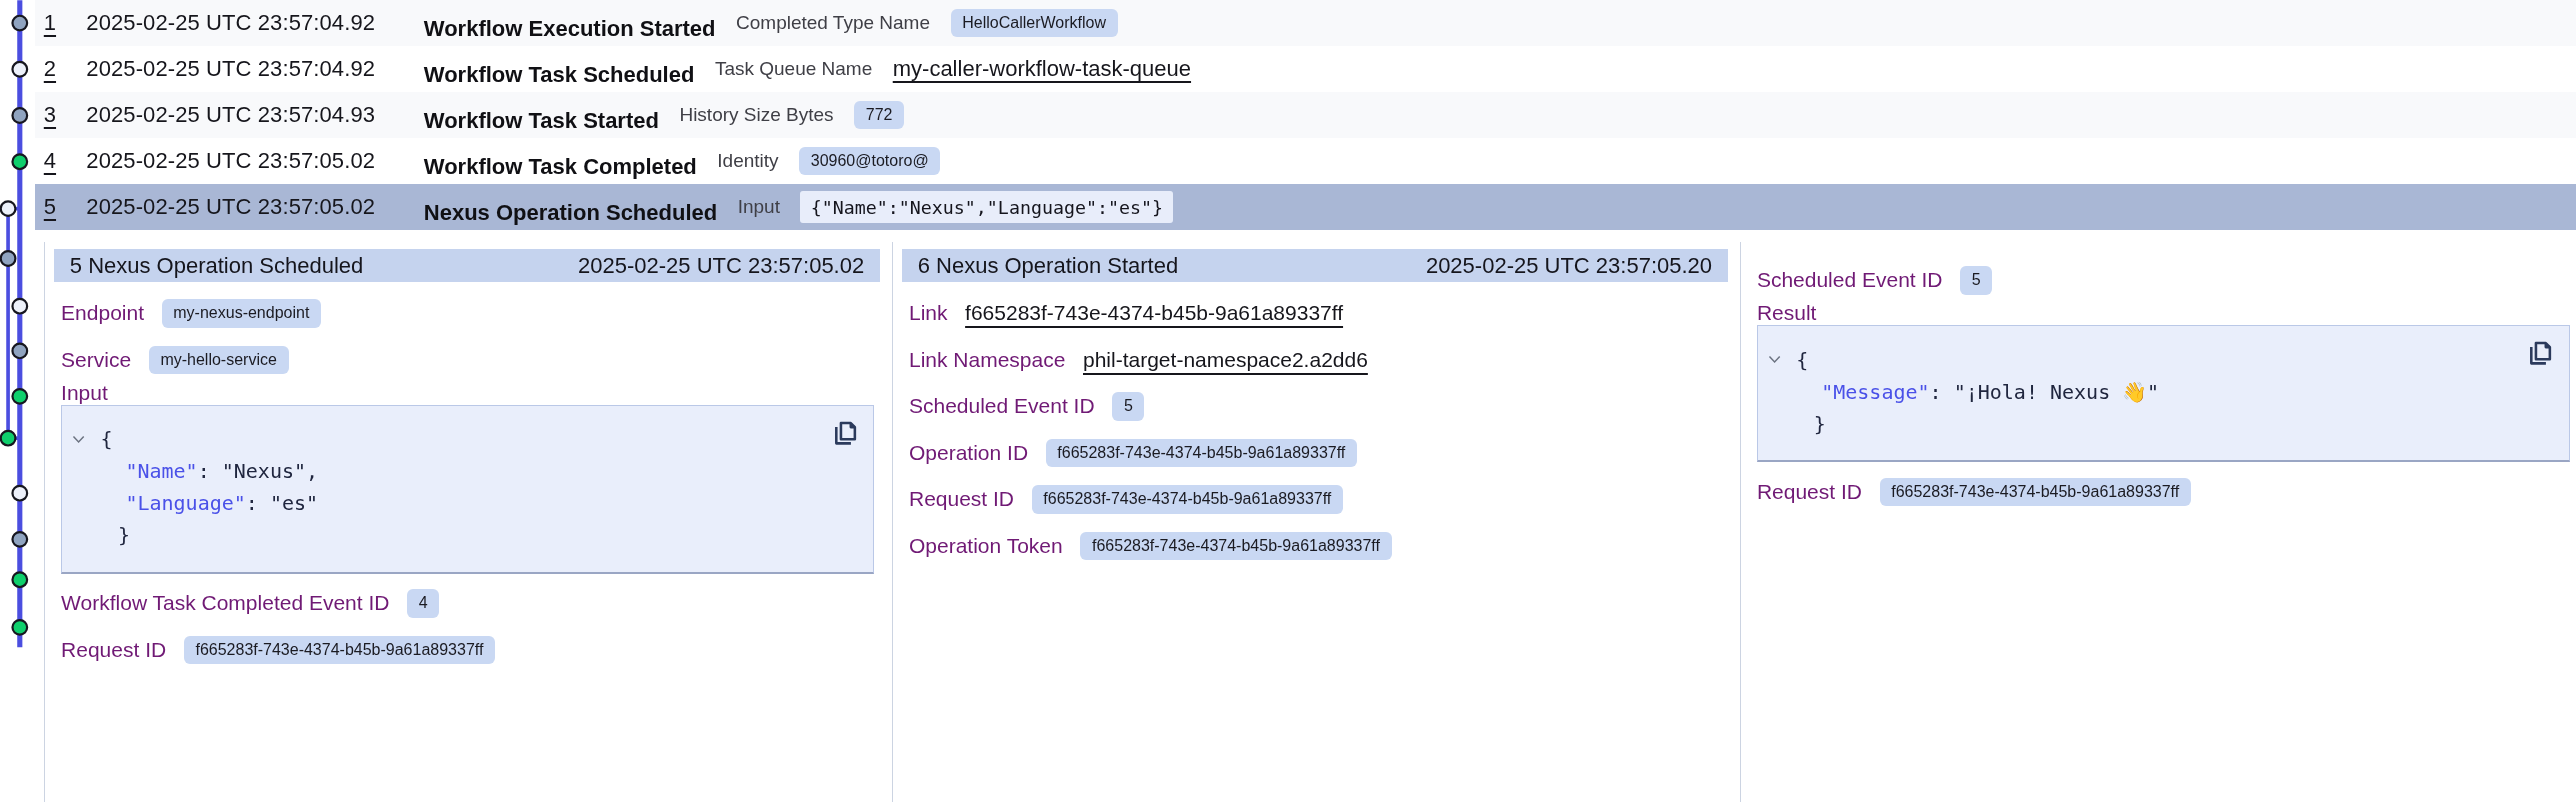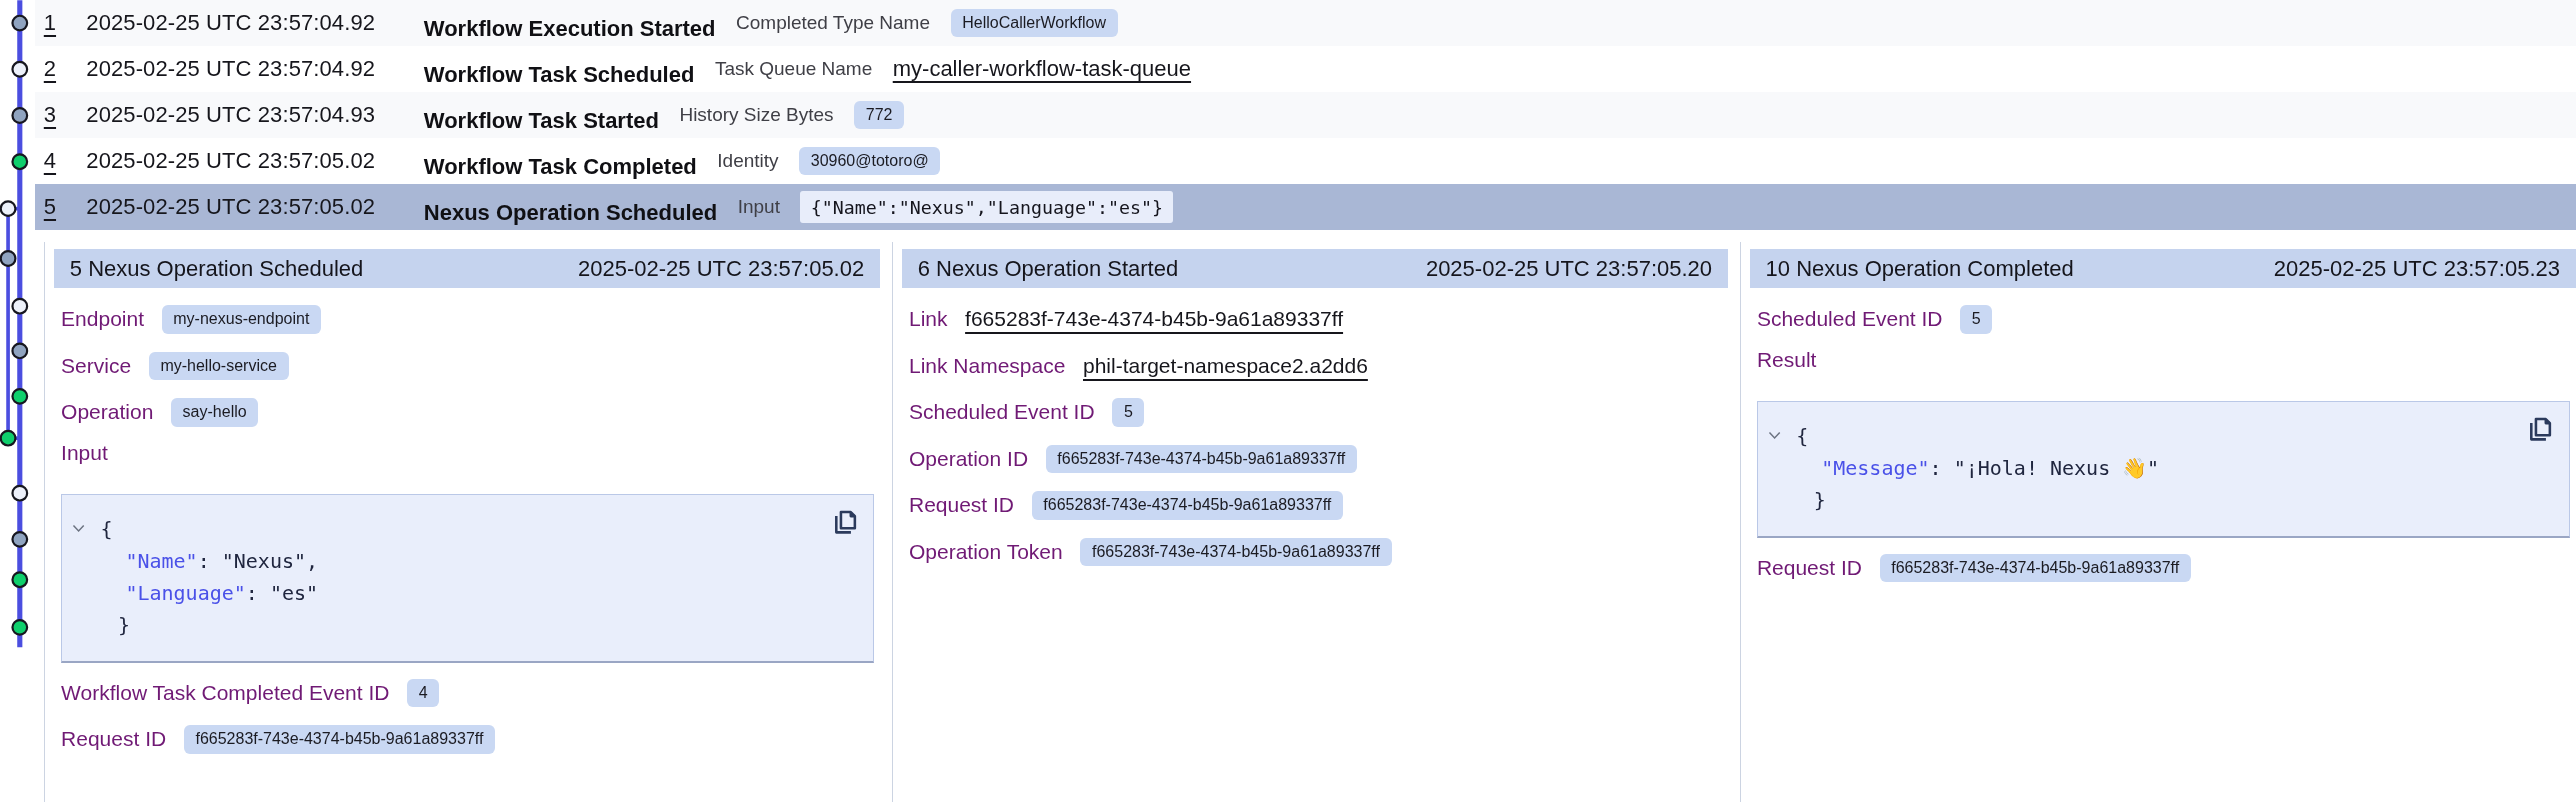--- a/index.html
+++ b/index.html
@@ -27,24 +27,24 @@
   .rname{font-weight:700;color:#101014;margin-top:12px;}
   .rlabel{font-size:19px;color:var(--label);}
   .badge{background:var(--badge);border-radius:5.9px;padding:5.1px 11.7px;font-size:16px;color:#1b1b22;line-height:1.15;}
   .rowlink{text-decoration:underline;text-underline-offset:5.1px;text-decoration-thickness:1.8px;cursor:pointer;}
   .chip{font-family:"DejaVu Sans Mono",monospace;font-size:18.3px;background:var(--chipbg);padding:5.9px 10.3px;border-radius:2.9px;color:#15151d;}
 
   
   .panels{position:absolute;left:44px;top:242px;right:0;bottom:0;display:flex;}
   .panel{flex:1;border-left:1.5px solid var(--divider);padding:7.3px 11.7px 0 8.8px;overflow:hidden;}
   .panel:last-child{padding-right:0;}
-  .phead{height:39px;background:var(--head);display:flex;justify-content:space-between;align-items:center;padding:11px 16px;font-size:22px;color:#15151c;}
+  .phead{height:33px;background:var(--head);display:flex;justify-content:space-between;align-items:center;padding:11px 16px;font-size:22px;color:#15151c;}
   .pbody{padding:1.5px 5.9px 0 7.3px;}
   .field{display:flex;align-items:center;gap:17.6px;margin-top:12.5px;min-height:34px;font-size:21px;}
-  .field.col{flex-direction:column;align-items:flex-start;gap:29px;margin-top:12px;}
+  .field.col{flex-direction:column;align-items:flex-start;gap:0;margin-top:4px;}
   .flabel{color:#701a75;white-space:nowrap;}
   .flink{color:var(--ink);text-decoration:underline;text-underline-offset:5.9px;text-decoration-thickness:1.8px;cursor:pointer;}
   .codeblock{position:relative;width:100%;background:var(--codebg);border:1.5px solid var(--codeborder);border-bottom:2.2px solid var(--codeborder-btm);padding:17.6px 51px 20.5px 10.3px;}
   .cl{font-family:"DejaVu Sans Mono",monospace;font-size:20px;line-height:32px;color:var(--codeink);white-space:pre;display:flex;align-items:center;}
   .cl .k{color:var(--key);}
   .chevcol{display:inline-flex;width:28px;justify-content:flex-start;align-items:center;flex:none;}
   .copybtn{position:absolute;top:11.7px;right:11.7px;width:31px;height:32px;background:none;border:none;cursor:pointer;padding:0;}
   .copybtn svg{width:28px;height:29px;display:block;}
 </style>
 </head>
@@ -116,24 +116,20 @@
         </header>
         <div class="pbody">
           <div class="field">
             <span class="flabel">Endpoint</span>
             <span class="badge">my-nexus-endpoint</span>
           </div>
           <div class="field">
             <span class="flabel">Service</span>
             <span class="badge">my-hello-service</span>
           </div>
-          <div class="field">
-            <span class="flabel">Operation</span>
-            <span class="badge">say-hello</span>
-          </div>
           <div class="field col">
             <span class="flabel">Input</span>
             <div class="codeblock">
               <button class="copybtn">
                 <svg viewBox="0 0 24 25" fill="none" stroke="#2b3a5c" stroke-width="2.2" stroke-linejoin="round">
                   <path d="M8.5 3.5h8.5l3.5 3.5v10.5h-12z"></path>
                   <path d="M17 3.5v3.5h3.5" fill="none"></path>
                   <path d="M4.5 8v13h11.5" fill="none" stroke-linecap="square"></path>
                 </svg>
               </button>
@@ -182,24 +178,20 @@
             <span class="flabel">Request ID</span>
             <span class="badge">f665283f-743e-4374-b45b-9a61a89337ff</span>
           </div>
           <div class="field">
             <span class="flabel">Operation Token</span>
             <span class="badge">f665283f-743e-4374-b45b-9a61a89337ff</span>
           </div>
         </div>
       </section>
       <section class="panel">
-        <header class="phead">
-          <span class="ptitle">10 Nexus Operation Completed</span>
-          <span class="ptime">2025-02-25 UTC 23:57:05.23</span>
-        </header>
         <div class="pbody">
           <div class="field">
             <span class="flabel">Scheduled Event ID</span>
             <span class="badge">5</span>
           </div>
           <div class="field col">
             <span class="flabel">Result</span>
             <div class="codeblock">
               <button class="copybtn">
                 <svg viewBox="0 0 24 25" fill="none" stroke="#2b3a5c" stroke-width="2.2" stroke-linejoin="round">

